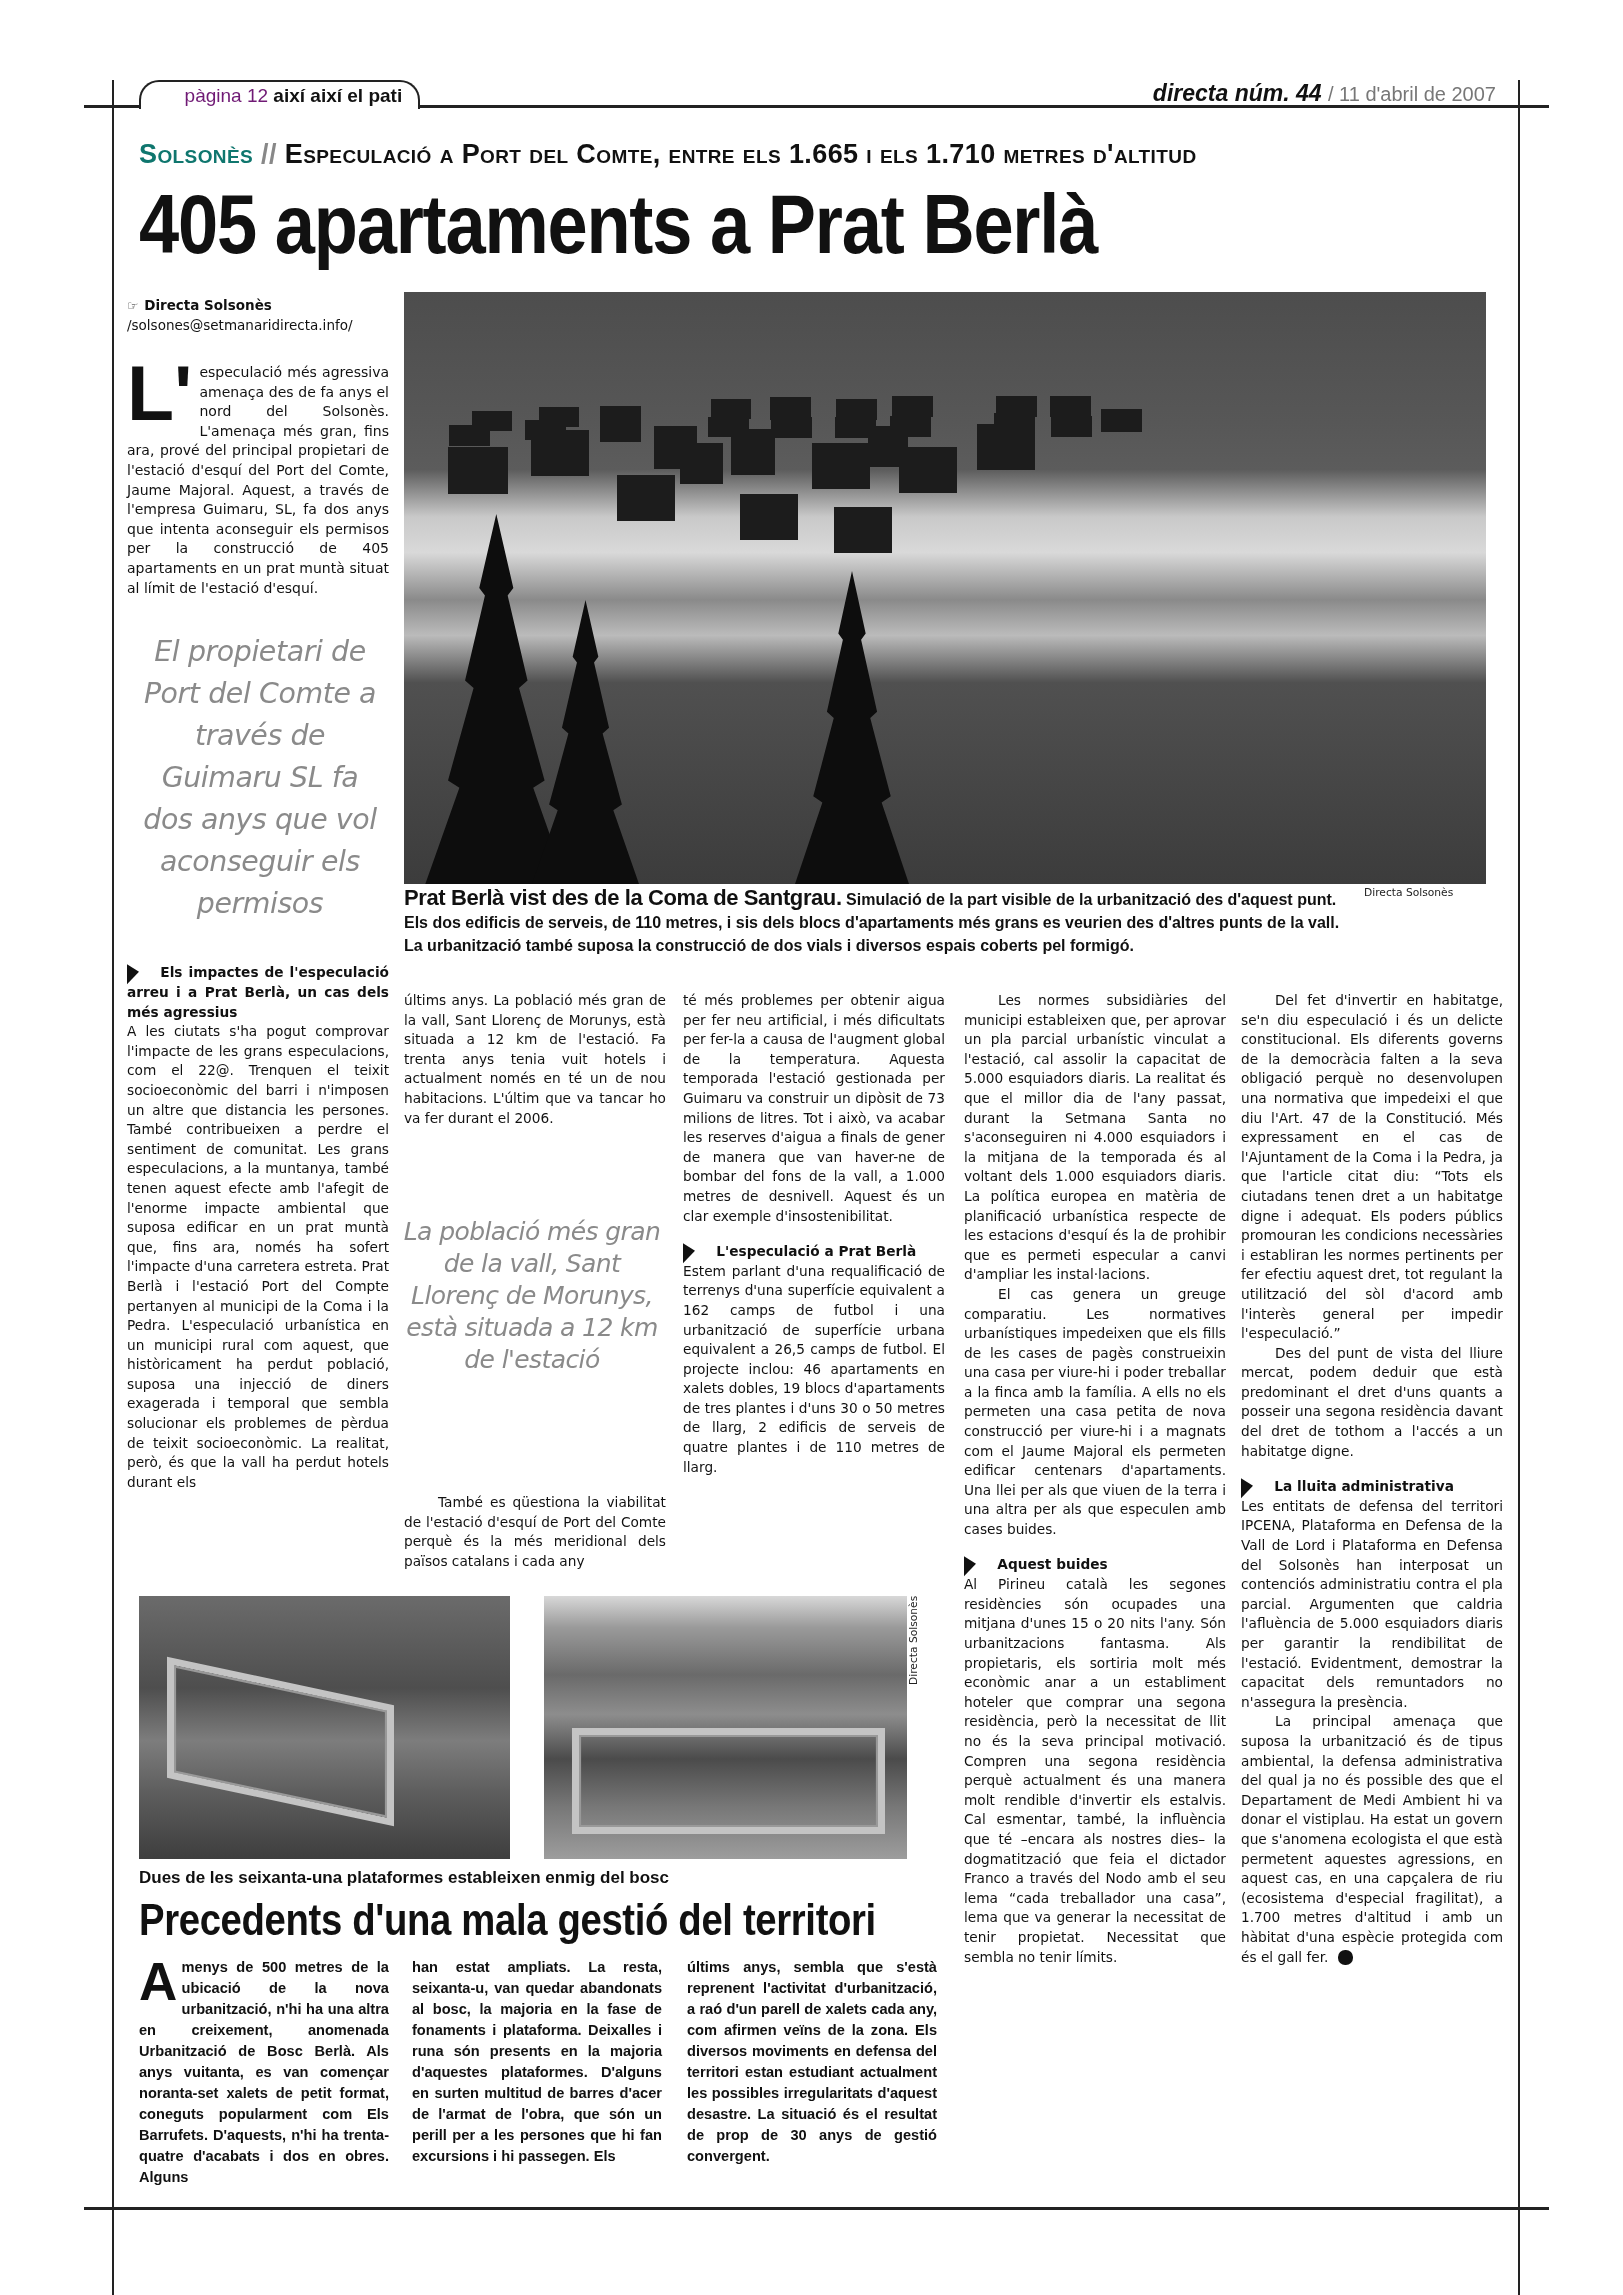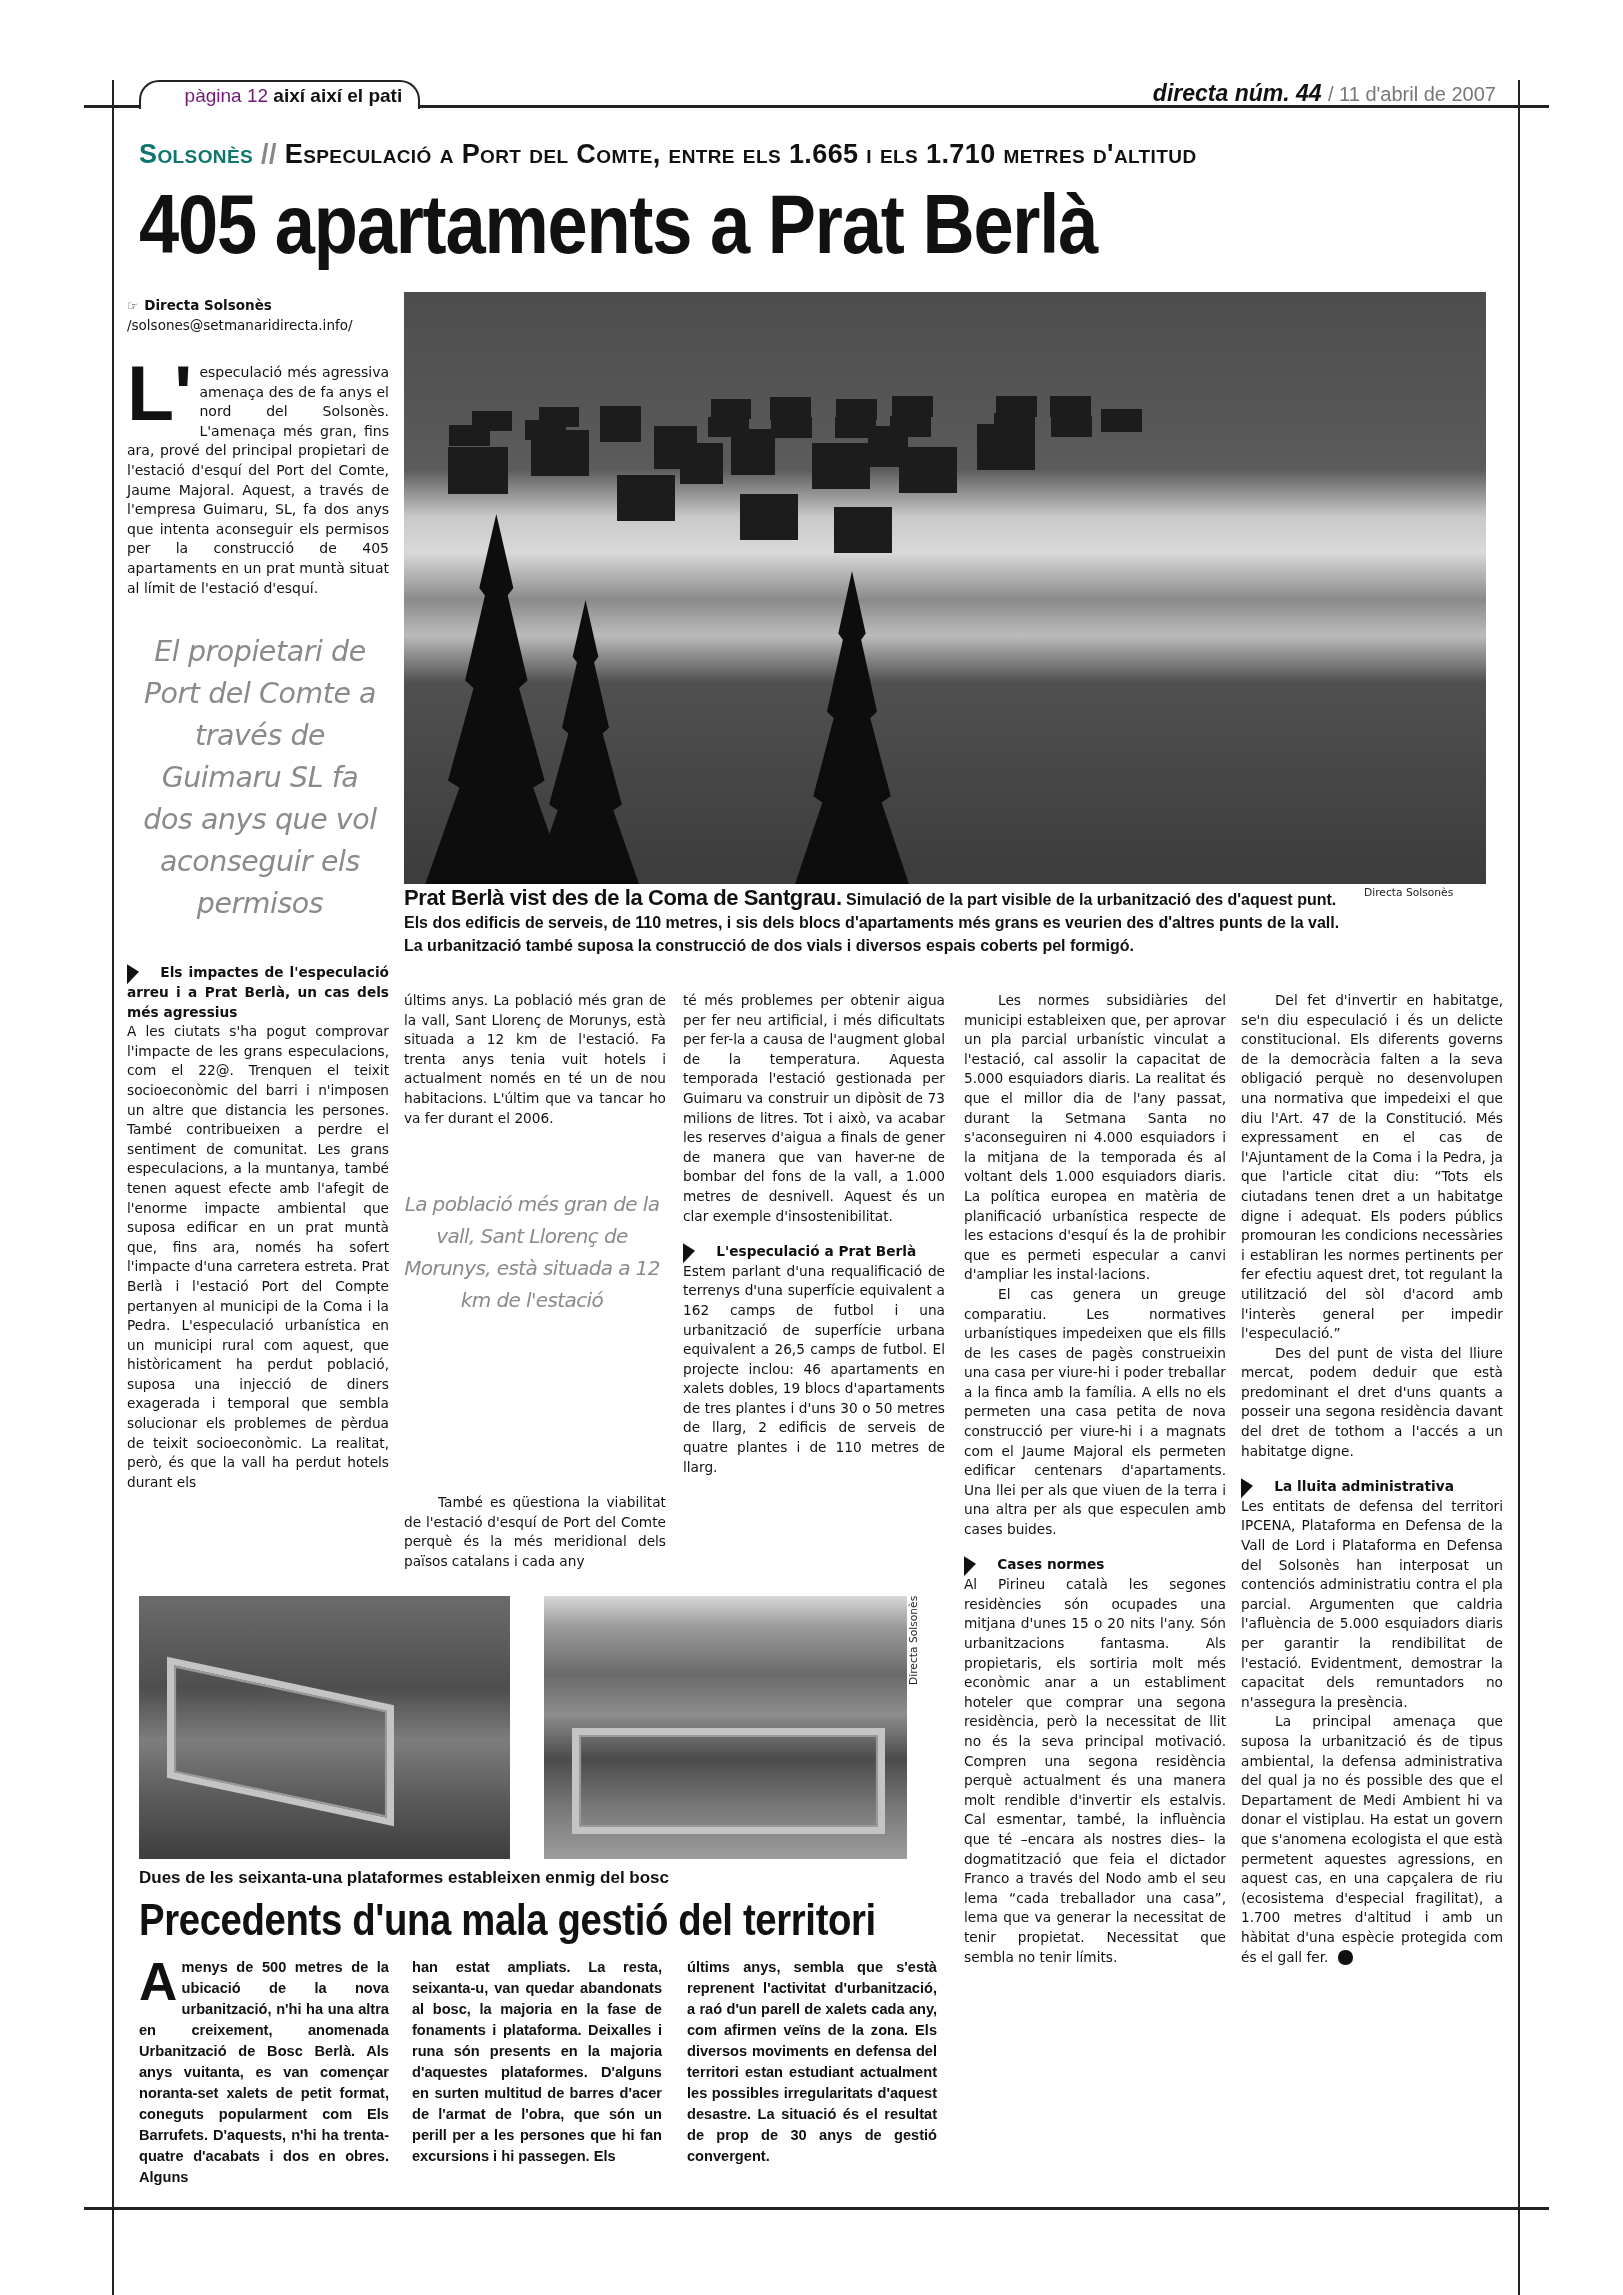--- a/index.html
+++ b/index.html
@@ -19,21 +19,21 @@
   .kicker .sep { color:#888; }
   .headline { position:absolute; left:139px; top:178px; font-family:"Liberation Sans", sans-serif; font-weight:bold; font-size:84px; line-height:92px; letter-spacing:-1.4px; transform:scaleX(0.86); transform-origin:left top; white-space:nowrap; }
   
   .byline { position:absolute; left:127px; top:296px; width:263px; font-size:13.5px; line-height:18.5px; font-family:"DejaVu Sans", sans-serif; }
   .byline .author { font-weight:bold; }
   .pen { font-size:12.8px; margin-right:5.7px; }
   .lede { position:absolute; left:127px; top:363px; width:262px; font-size:14px; line-height:19.6px; text-align:justify; hyphens:auto; }
   .dropcap { float:left; font-family:"Liberation Sans", sans-serif; font-weight:bold; font-size:77px; line-height:58px; margin:1.4px 7.1px 0 0; height:68px; }
   .pullquote { position:absolute; color:#8a8a8a; font-style:italic; text-align:center; font-family:"DejaVu Sans", sans-serif; }
   .pq1 { left:139px; top:631px; width:242px; font-size:28.4px; line-height:42px; letter-spacing:-0.4px; }
-  .pq2 { left:402px; top:1188px; width:260px; font-size:20px; line-height:32px; letter-spacing:-0.6px; }
+  .pq2 { left:402px; top:1216px; width:260px; font-size:25px; line-height:32px; letter-spacing:-0.6px; }
   
   .photo { position:absolute; overflow:hidden; background:#555; }
   .main-photo { left:404px; top:292px; width:1082px; height:592px; background:
       linear-gradient(180deg, #4d4d4d 0%, #575757 22%, #5c5c5c 30%, #c9c9c9 38%, #d9d9d9 44%, #8a8a8a 52%, #bbbbbb 58%, #505050 66%, #3c3c3c 100%); }
   .block { position:absolute; background:#1c1c1c; }
   .tree { position:absolute; bottom:0; background:#0d0d0d; clip-path:polygon(50% 0, 62% 20%, 58% 22%, 72% 45%, 66% 47%, 84% 72%, 76% 74%, 100% 100%, 0 100%, 24% 74%, 16% 72%, 34% 47%, 28% 45%, 42% 22%, 38% 20%); }
   .credit-side { position:absolute; left:1364px; top:886px; font-size:10.7px; color:#222; font-family:"DejaVu Sans", sans-serif; }
   .caption { position:absolute; left:404px; top:886px; width:946px; font-family:"Liberation Sans", sans-serif; font-size:16px; line-height:23px; font-weight:bold; font-stretch:condensed; }
   .caption .lead { font-size:22px; letter-spacing:-0.4px; }
   
@@ -146,21 +146,21 @@
 
 <div class="col" style="left:683px;top:991px;">
   <p>té més problemes per obtenir aigua per fer neu artificial, i més dificultats per fer-la a causa de l'augment global de la temperatura. Aquesta temporada l'estació gestionada per Guimaru va construir un dipòsit de 73 milions de litres. Tot i això, va acabar les reserves d'aigua a finals de gener de manera que van haver-ne de bombar del fons de la vall, a 1.000 metres de desnivell. Aquest és un clar exemple d'insostenibilitat.</p>
   <p class="subhead" style="margin-top:15.6px;"><span class="arrow"></span><span>L'especulació a Prat Berlà</span></p>
   <p>Estem parlant d'una requalificació de terrenys d'una superfície equivalent a 162 camps de futbol i una urbanització de superfície urbana equivalent a 26,5 camps de futbol. El projecte inclou: 46 apartaments en xalets dobles, 19 blocs d'apartaments de tres plantes i d'uns 30 o 50 metres de llarg, 2 edificis de serveis de quatre plantes i de 110 metres de llarg.</p>
 </div>
 
 <div class="col" style="left:964px;top:991px;">
   <p class="indent">Les normes subsidiàries del municipi estableixen que, per aprovar un pla parcial urbanístic vinculat a l'estació, cal assolir la capacitat de 5.000 esquiadors diaris. La realitat és que el millor dia de l'any passat, durant la Setmana Santa no s'aconseguiren ni 4.000 esquiadors i la mitjana de la temporada és al voltant dels 1.000 esquiadors diaris. La política europea en matèria de planificació urbanística respecte de les estacions d'esquí és la de prohibir que es permeti especular a canvi d'ampliar les instal·lacions.</p>
   <p class="indent">El cas genera un greuge comparatiu. Les normatives urbanístiques impedeixen que els fills de les cases de pagès construeixin una casa per viure-hi i poder treballar a la finca amb la família. A ells no els permeten una casa petita de nova construcció per viure-hi i a magnats com el Jaume Majoral els permeten edificar centenars d'apartaments. Una llei per als que viuen de la terra i una altra per als que especulen amb cases buides.</p>
-  <p class="subhead" style="margin-top:15.6px;"><span class="arrow"></span><span>Cases normes</span></p>
+  <p class="subhead" style="margin-top:15.6px;"><span class="arrow"></span><span>Aquest buides</span></p>
   <p>Al Pirineu català les segones residències són ocupades una mitjana d'unes 15 o 20 nits l'any. Són urbanitzacions fantasma. Als propietaris, els sortiria molt més econòmic anar a un establiment hoteler que comprar una segona residència, però la necessitat de llit no és la seva principal motivació. Compren una segona residència perquè actualment és una manera molt rendible d'invertir els estalvis. Cal esmentar, també, la influència que té –encara als nostres dies– la dogmatització que feia el dictador Franco a través del Nodo amb el seu lema “cada treballador una casa”, lema que va generar la necessitat de tenir propietat. Necessitat que sembla no tenir límits.</p>
 </div>
 
 <div class="col" style="left:1241px;top:991px;">
   <p class="indent">Del fet d'invertir en habitatge, se'n diu especulació i és un delicte constitucional. Els diferents governs de la democràcia falten a la seva obligació perquè no desenvolupen una normativa que impedeixi el que diu l'Art. 47 de la Constitució. Més expressament en el cas de l'Ajuntament de la Coma i la Pedra, ja que l'article citat diu: “Tots els ciutadans tenen dret a un habitatge digne i adequat. Els poders públics promouran les condicions necessàries i establiran les normes pertinents per fer efectiu aquest dret, tot regulant la utilització del sòl d'acord amb l'interès general per impedir l'especulació.”</p>
   <p class="indent">Des del punt de vista del lliure mercat, podem deduir que està predominant el dret d'uns quants a posseir una segona residència davant del dret de tothom a l'accés a un habitatge digne.</p>
   <p class="subhead" style="margin-top:15.6px;"><span class="arrow"></span><span>La lluita administrativa</span></p>
   <p>Les entitats de defensa del territori IPCENA, Plataforma en Defensa de la Vall de Lord i Plataforma en Defensa del Solsonès han interposat un contenciós administratiu contra el pla parcial. Argumenten que caldria l'afluència de 5.000 esquiadors diaris per garantir la rendibilitat de l'estació. Evidentment, demostrar la capacitat dels remuntadors no n'assegura la presència.</p>
   <p class="indent"><span>La principal amenaça que suposa la urbanització és de tipus ambiental, la defensa administrativa del qual ja no és possible des que el Departament de Medi Ambient hi va donar el vistiplau. Ha estat un govern que s'anomena ecologista el que està permetent aquestes agressions, en aquest cas, en una capçalera de riu (ecosistema d'especial fragilitat), a 1.700 metres d'altitud i amb un hàbitat d'una espècie protegida com és el gall fer.</span><span class="endmark">d/</span></p>
 </div>

